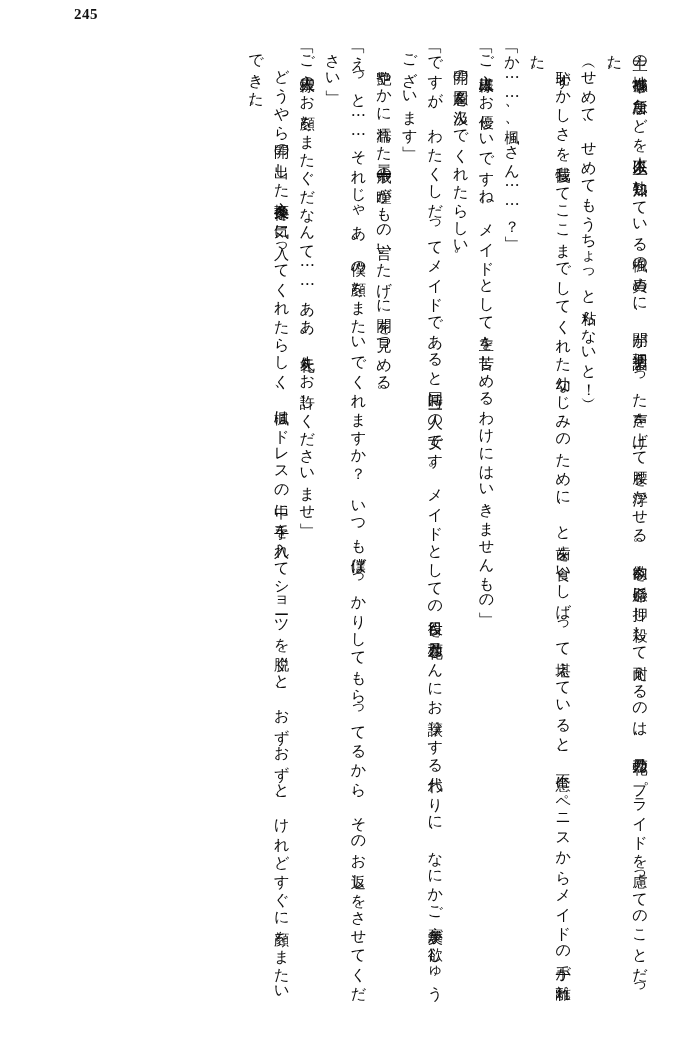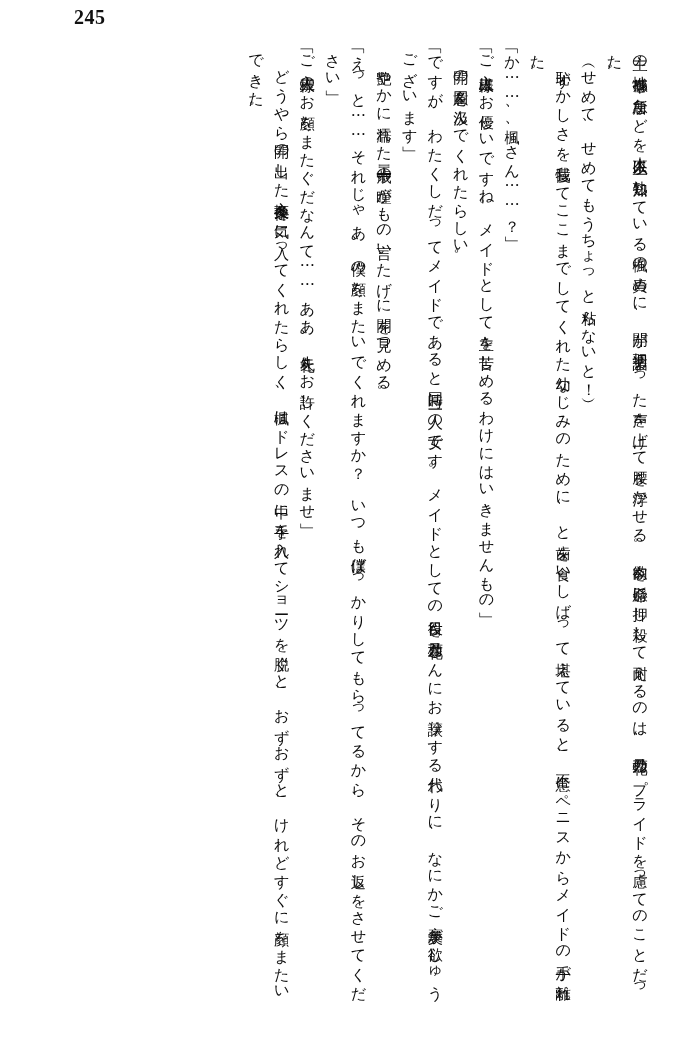--- a/index.html
+++ b/index.html
@@ -15,21 +15,21 @@
     width: 693px;
     height: 1050px;
     background: #ffffff;
     overflow: hidden;
   }
   .page-number {
     position: absolute;
     top: 6px;
     left: 74px;
     font-family: "Liberation Serif", "DejaVu Serif", serif;
-    font-size: 20px;
+    font-size: 15px;
     font-weight: bold;
     color: #111111;
     letter-spacing: 0.5px;
   }
   .body-text {
     position: absolute;
     top: 44px;
     left: 40px;
     width: 612px;
     height: 950px;

